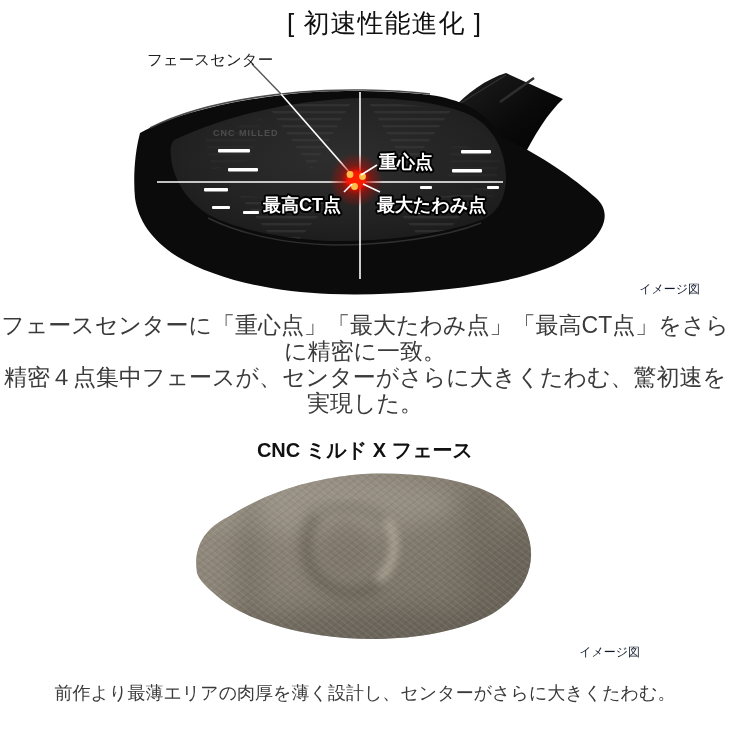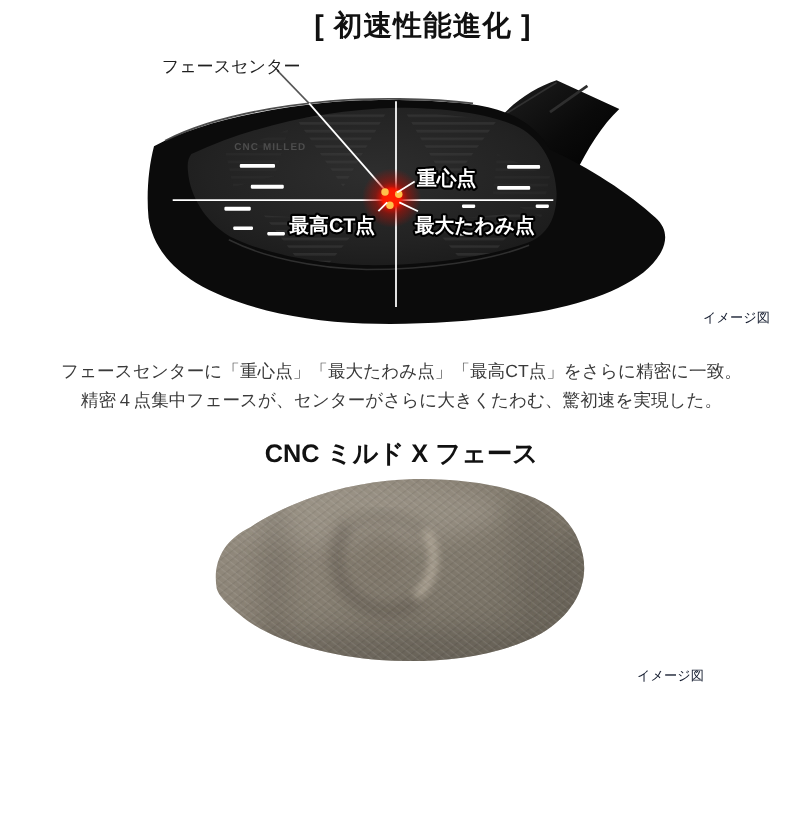--- a/index.html
+++ b/index.html
@@ -7,21 +7,21 @@
     position:relative;
     width:730px;height:756px;
     background:#ffffff;
     overflow:hidden;
     font-family:"Liberation Sans","DejaVu Sans",sans-serif;
     color:#1a1a1a;
   }
   .title{
     margin:0;padding-top:7px;
     text-align:center;
-    font-size:26px;line-height:33px;font-weight:bold;color:#111;
+    font-size:26px;line-height:33px;font-weight:normal;color:#111;
     letter-spacing:1px;
     padding-left:39px;
   }
   .subtitle{
     margin:8px 0 0 0;
     text-align:center;
     font-size:22px;line-height:29px;font-weight:bold;color:#111;
   }
   .fig{position:relative;margin:0;padding:0;}
   .fig-head{height:250px;margin-top:8px;}
@@ -29,26 +29,26 @@
   .fig svg{position:absolute;left:0;top:0;display:block;}
   .caption{
     position:absolute;
     font-size:12px;line-height:14px;color:#0f172a;
   }
   .caption-head{right:30px;bottom:2px;}
   .caption-insert{right:90px;bottom:6px;}
   .body{
     margin:0;text-align:center;color:#3a3a3a;
   }
-  .body1{margin-top:28px;font-size:16px;line-height:26px;}
+  .body1{margin-top:14px;font-size:23px;line-height:26px;}
   .body2{margin-top:15px;font-size:18px;line-height:26px;}
   .heading2{
     margin:19px 0 0 0;
     text-align:center;
-    font-size:23px;line-height:30px;font-weight:bold;color:#111;
+    font-size:20px;line-height:30px;font-weight:bold;color:#111;
   }
   svg text{font-family:"Liberation Sans","DejaVu Sans",sans-serif;}
   .pt-label{
     font-size:18px;font-weight:bold;fill:#ffffff;
     stroke:#000000;stroke-width:4px;stroke-linejoin:round;
     paint-order:stroke fill;
   }
   .callout-text{font-size:15.5px;fill:#1f1f1f;}
   .engraving{font-size:9px;font-weight:bold;fill:#4d4d4d;letter-spacing:1px;}
 </style>
@@ -206,17 +206,17 @@
         </g>
 
         <rect x="150" y="0" width="430" height="198" fill="url(#tex1)"></rect>
         <rect x="150" y="0" width="430" height="198" fill="url(#tex2)"></rect>
       </g>
     </svg>
     <figcaption class="caption caption-insert">イメージ図</figcaption>
   </figure>
 
   <p class="body body2">
-    <br>
+    <span>前作より最薄エリアの肉厚を薄く設計し、センターがさらに大きくたわむ。</span><br>
     <br>
   </p>
 
 </div>
 
 </body></html>

